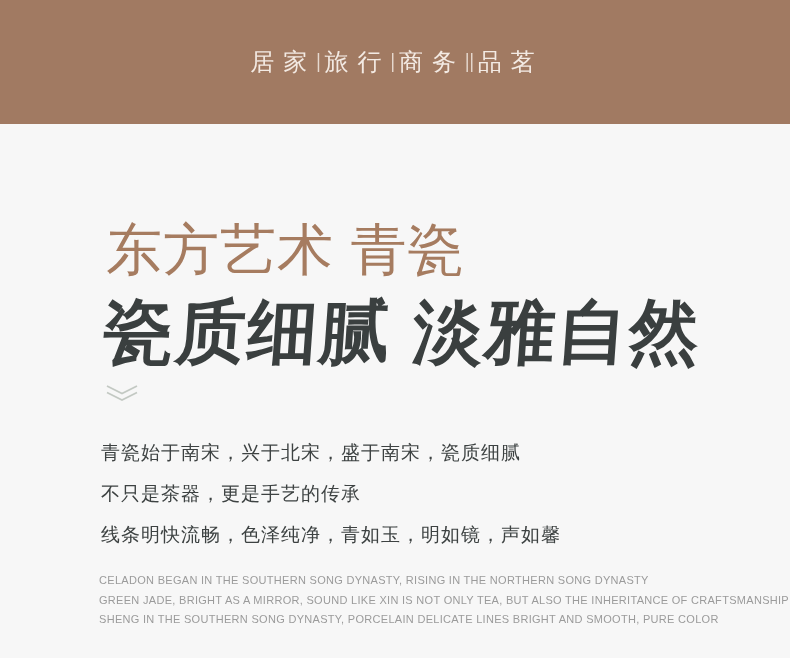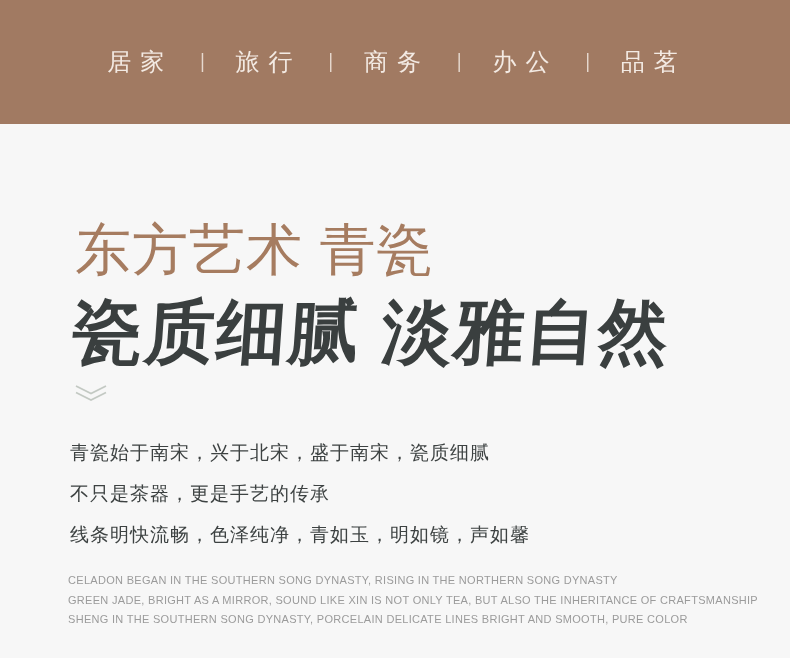--- a/index.html
+++ b/index.html
@@ -19,21 +19,20 @@
     width: 100%;
     height: 124px;
     background: var(--header-bg, #a17a62);
     display: flex;
     align-items: center;
     justify-content: center;
   }
   .nav {
     display: flex;
     align-items: center;
-    gap: 27px;
     text-align: center;
   }
   .nav a {
     font-size: 24px;
     font-weight: 300;
     letter-spacing: 9px;
     text-indent: 4px;
     color: var(--nav-text, #f3eae3);
     text-decoration: none;
     cursor: pointer;
@@ -41,21 +40,21 @@
   }
   .nav .sep {
     font-size: 17px;
     font-weight: 200;
     color: var(--nav-text, #f3eae3);
     opacity: 0.85;
     transform: scaleY(1.15);
   }
   
   .hero {
-    padding: 96px 40px 0 70px;
+    padding: 96px 40px 0 101px;
   }
   .hero-subtitle {
     margin-left: 5px;
     font-size: 56px;
     line-height: 60px;
     font-weight: 200;
     letter-spacing: 1px;
     color: var(--subtitle-color, #a67c60);
     white-space: nowrap;
   }
@@ -106,21 +105,20 @@
 <div class="page">
 
   <header class="header-bar">
     <nav class="nav">
       <a>居家</a>
       <span class="sep">|</span>
       <a>旅行</a>
       <span class="sep">|</span>
       <a>商务</a>
       <span class="sep">|</span>
-      <a>办公</a>
       <span class="sep">|</span>
       <a>品茗</a>
     </nav>
   </header>
 
   <main class="hero">
     <h2 class="hero-subtitle">东方艺术 青瓷</h2>
 
     <h1 class="hero-title">瓷质细腻 淡雅自然</h1>
 

